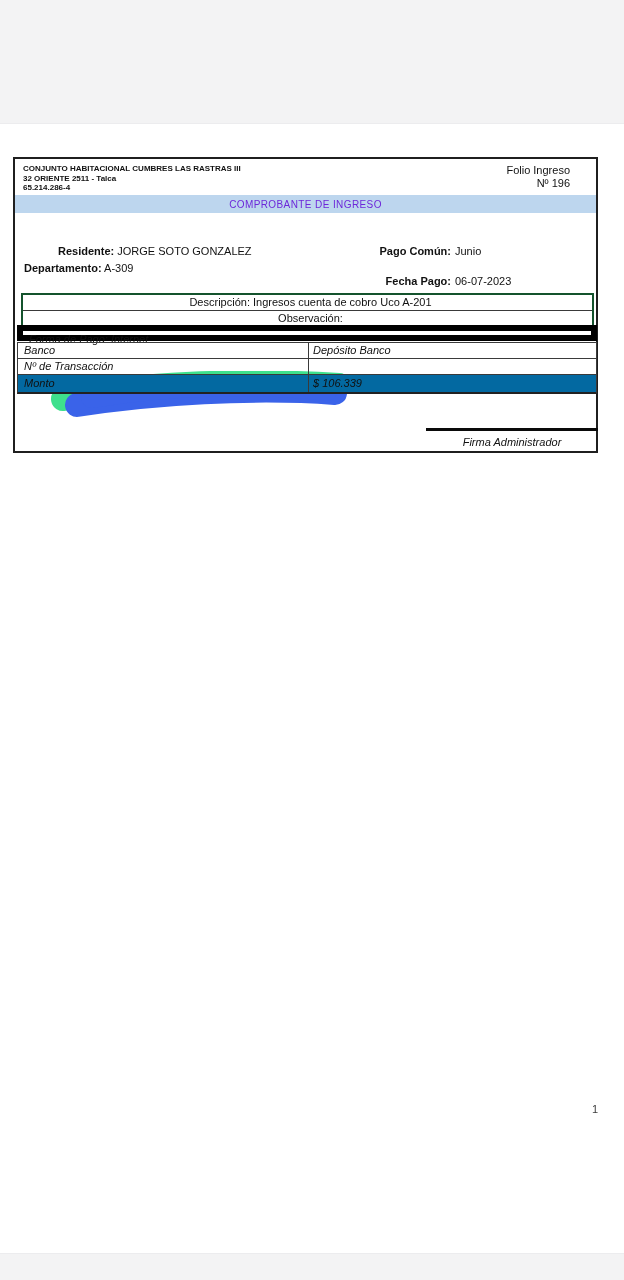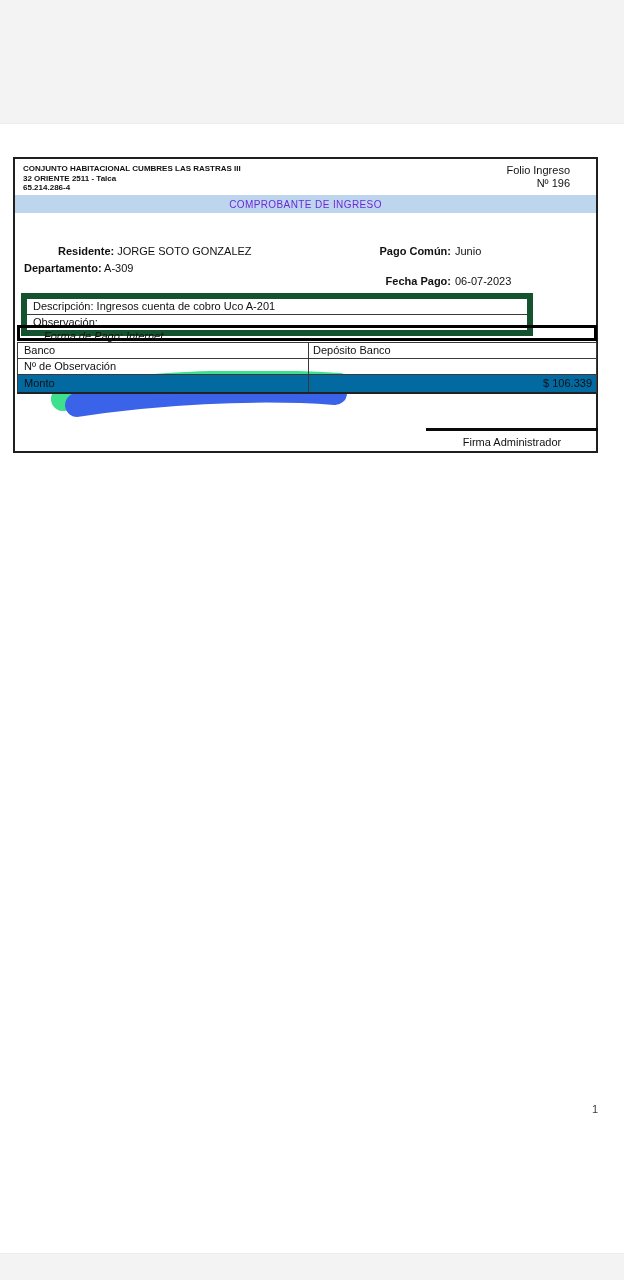--- a/index.html
+++ b/index.html
@@ -16,36 +16,36 @@
 
   .banner{position:absolute;left:0;top:36px;width:581px;height:18px;background:#bdd6ee;display:flex;align-items:center;justify-content:center;}
   .banner span{font-size:10px;font-weight:normal;color:#6d28d9;letter-spacing:.4px;}
 
   .line{position:absolute;font-size:11px;color:#111;white-space:nowrap;}
   .b{font-weight:bold;}
   .pair{position:absolute;display:flex;font-size:11px;color:#111;white-space:nowrap;}
   .pair .lbl{display:inline-block;width:125px;text-align:right;font-weight:bold;}
   .pair .val{margin-left:4px;}
 
-  .tbl1{position:absolute;left:6px;top:134px;width:512px;border:6px solid #14532d;box-sizing:border-box;}
+  .tbl1{position:absolute;left:6px;top:134px;width:573px;border:2px solid #14532d;box-sizing:border-box;text-align:center;}
   .tbl1 .row{height:15px;line-height:15px;font-size:11px;color:#111;padding-left:6px;}
   .tbl1 .row + .row{border-top:1px solid #3a3a3a;}
 
-  .forma{position:absolute;left:2px;top:166px;width:580px;height:16px;line-height:16px;border:3px solid #000000;box-sizing:border-box;font-size:11px;font-style:italic;color:#111;padding-left:24px;}
+  .forma{position:absolute;left:2px;top:166px;width:580px;height:16px;line-height:16px;border:6px solid #000000;box-sizing:border-box;font-size:11px;font-style:italic;color:#111;padding-left:6px;}
 
   .tbl2{position:absolute;left:2px;top:183px;width:580px;border:1px solid #3a3a3a;border-bottom:2px solid #222;box-sizing:border-box;}
-  .tbl2 .r{display:flex;height:15px;line-height:15px;font-size:11px;color:#111;}
+  .tbl2 .r{display:flex;height:15px;line-height:15px;font-size:11px;color:#111;font-style:italic;}
   .tbl2 .r + .r{border-top:1px solid #3a3a3a;}
   .tbl2 .c1{width:291px;box-sizing:border-box;padding-left:6px;border-right:1px solid #3a3a3a;}
   .tbl2 .c2{flex:1;padding-left:4px;}
   .tbl2 .r.monto{height:17px;line-height:17px;background:#0369a1;}
-  .tbl2 .r.monto .c2{text-align:right;padding-right:4px;}
+  .tbl2 .r.monto .c2{padding-right:4px;}
 
   .sig-line{position:absolute;left:411px;top:269px;width:172px;height:3px;background:#0a0a0a;}
-  .sig-label{position:absolute;left:411px;top:277px;width:172px;text-align:center;font-size:11px;color:#111;}
+  .sig-label{position:absolute;left:411px;top:277px;width:172px;text-align:center;font-size:11px;color:#111;font-style:italic;}
 
   .scribble{position:absolute;left:28px;top:212px;width:312px;height:52px;pointer-events:none;}
 
   .pagenum{position:absolute;left:592px;top:1103px;font-size:11px;color:#3c3c3c;}
 </style>
 </head>
 <body>
 
 <div class="screen">
 
@@ -99,21 +99,21 @@
     </div>
 
     <div class="forma">Forma de Pago: Internet</div>
 
     <div class="tbl2">
       <div class="r">
         <div class="c1">Banco</div>
         <div class="c2">Depósito Banco</div>
       </div>
       <div class="r">
-        <div class="c1">Nº de Observación</div>
+        <div class="c1">Nº de Transacción</div>
       </div>
       <div class="r monto">
         <div class="c1">Monto</div>
         <div class="c2">$ 106.339</div>
       </div>
     </div>
 
     <div class="sig-line"></div>
     <div class="sig-label">Firma Administrador</div>
 

